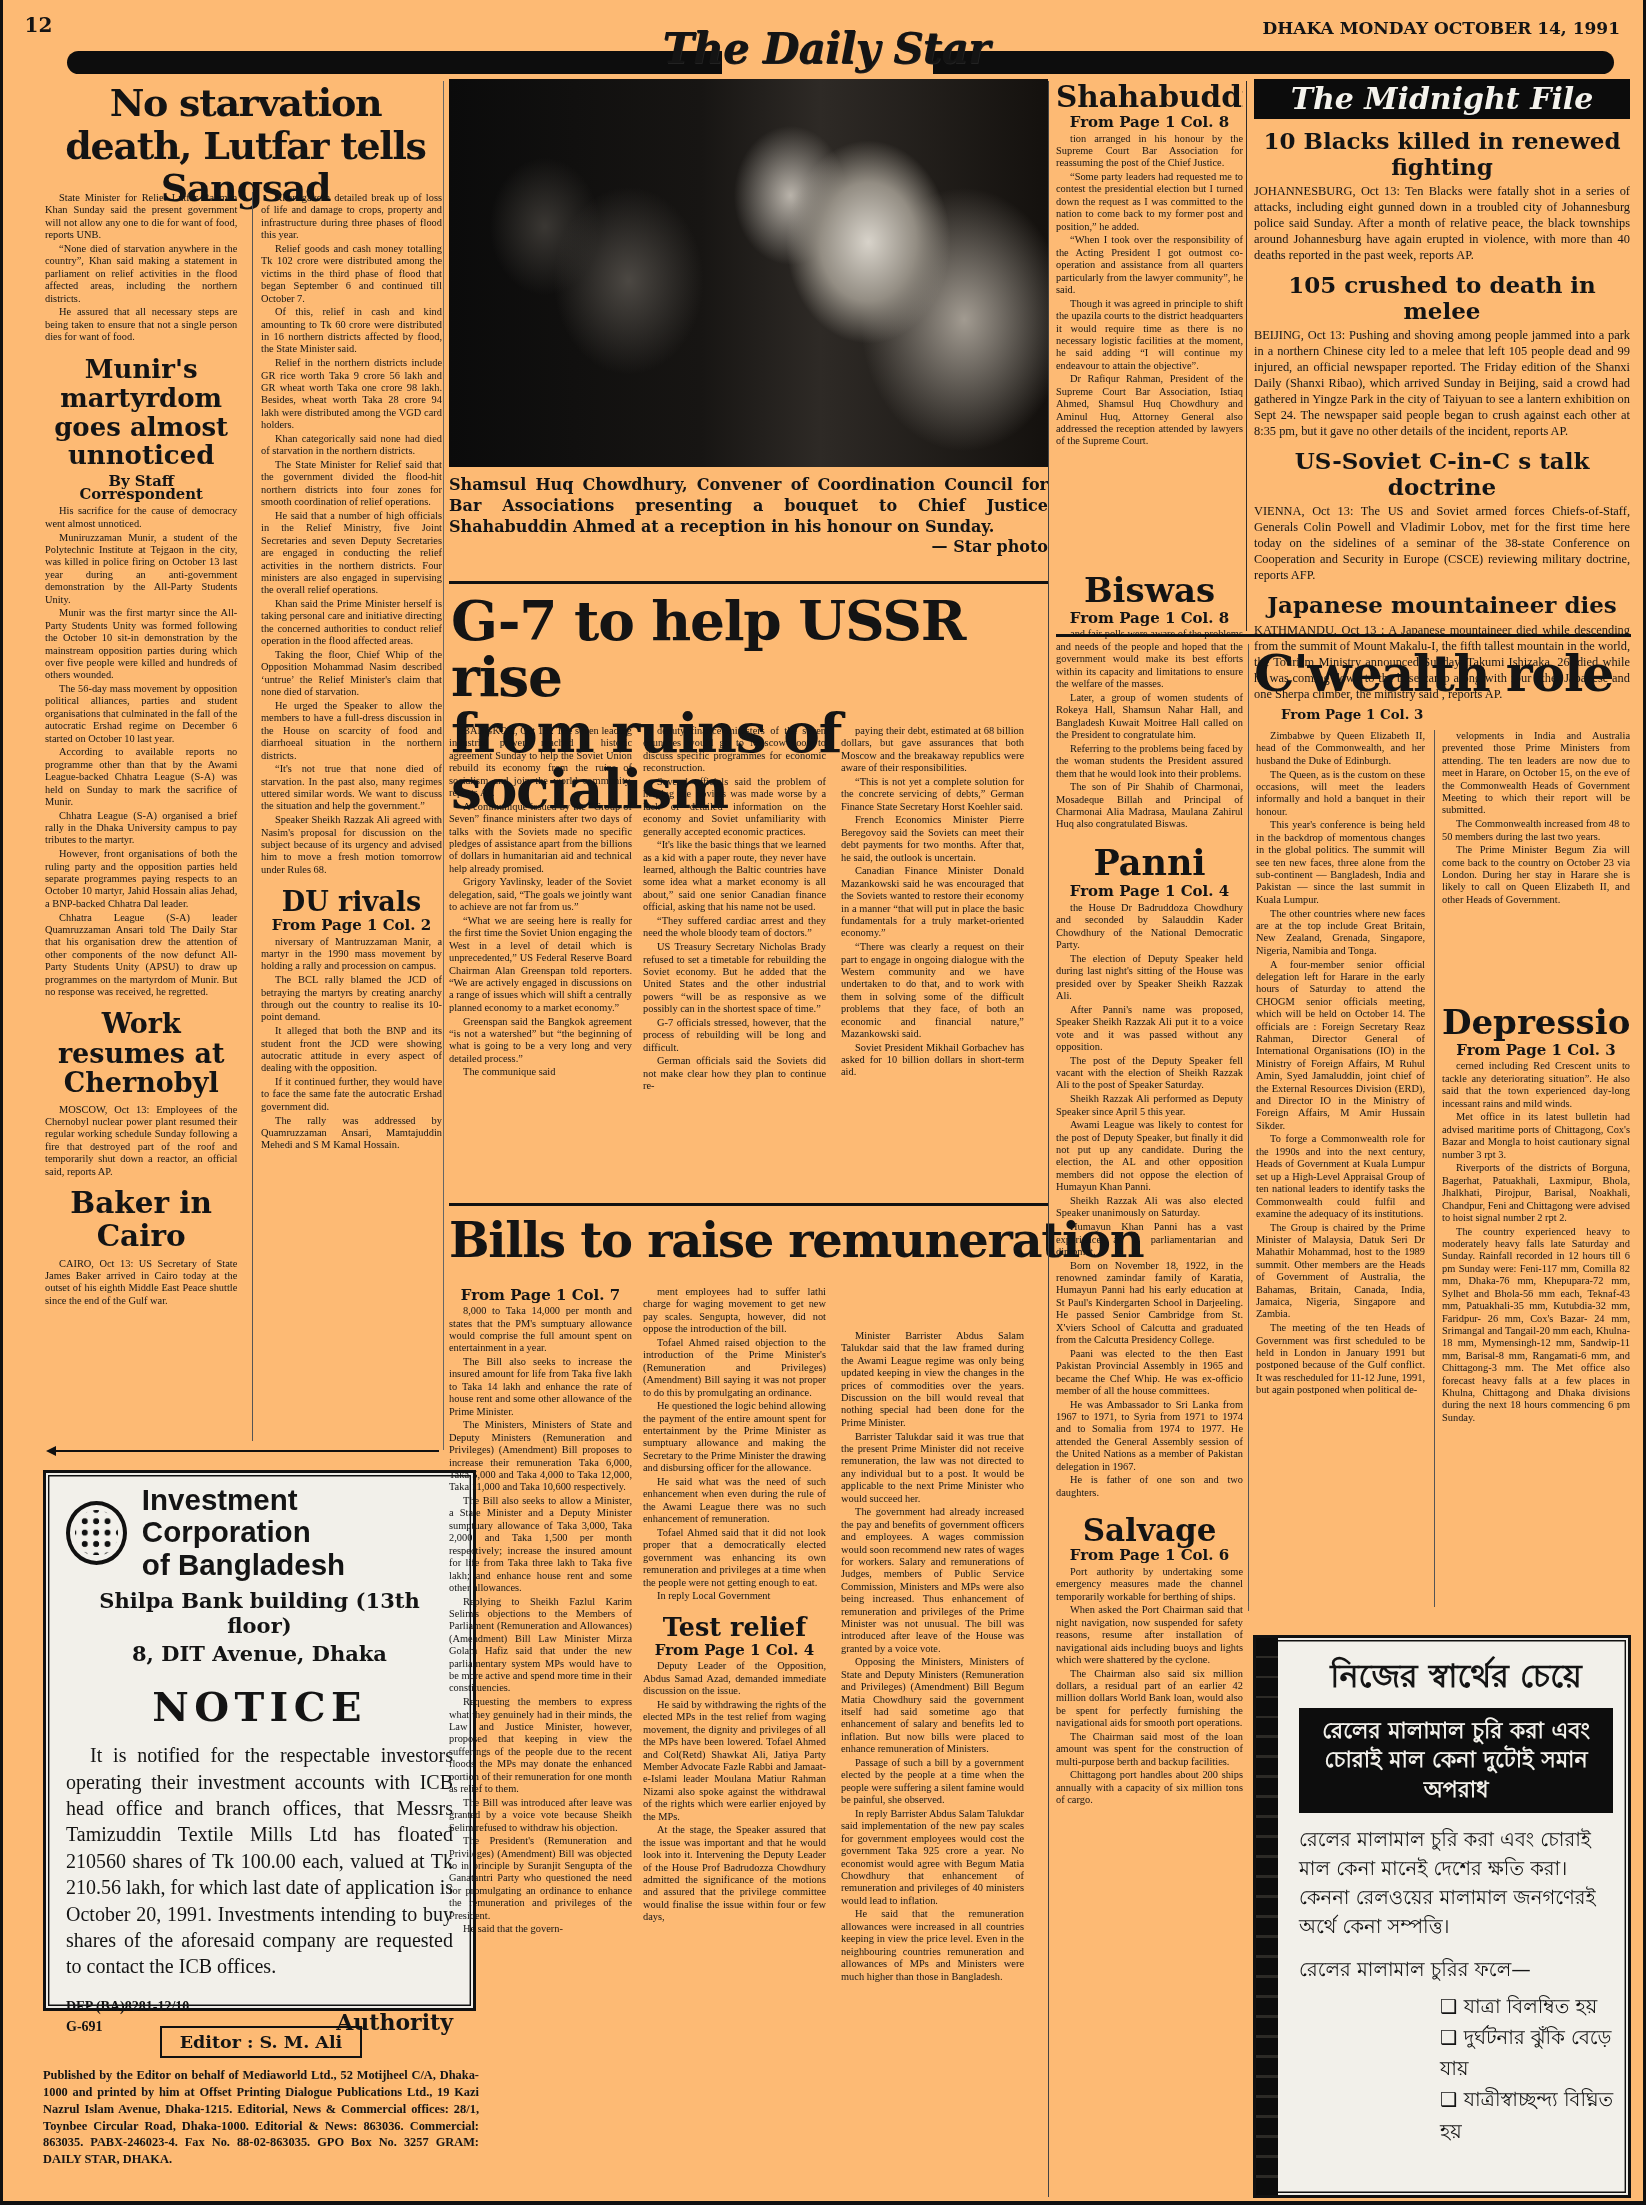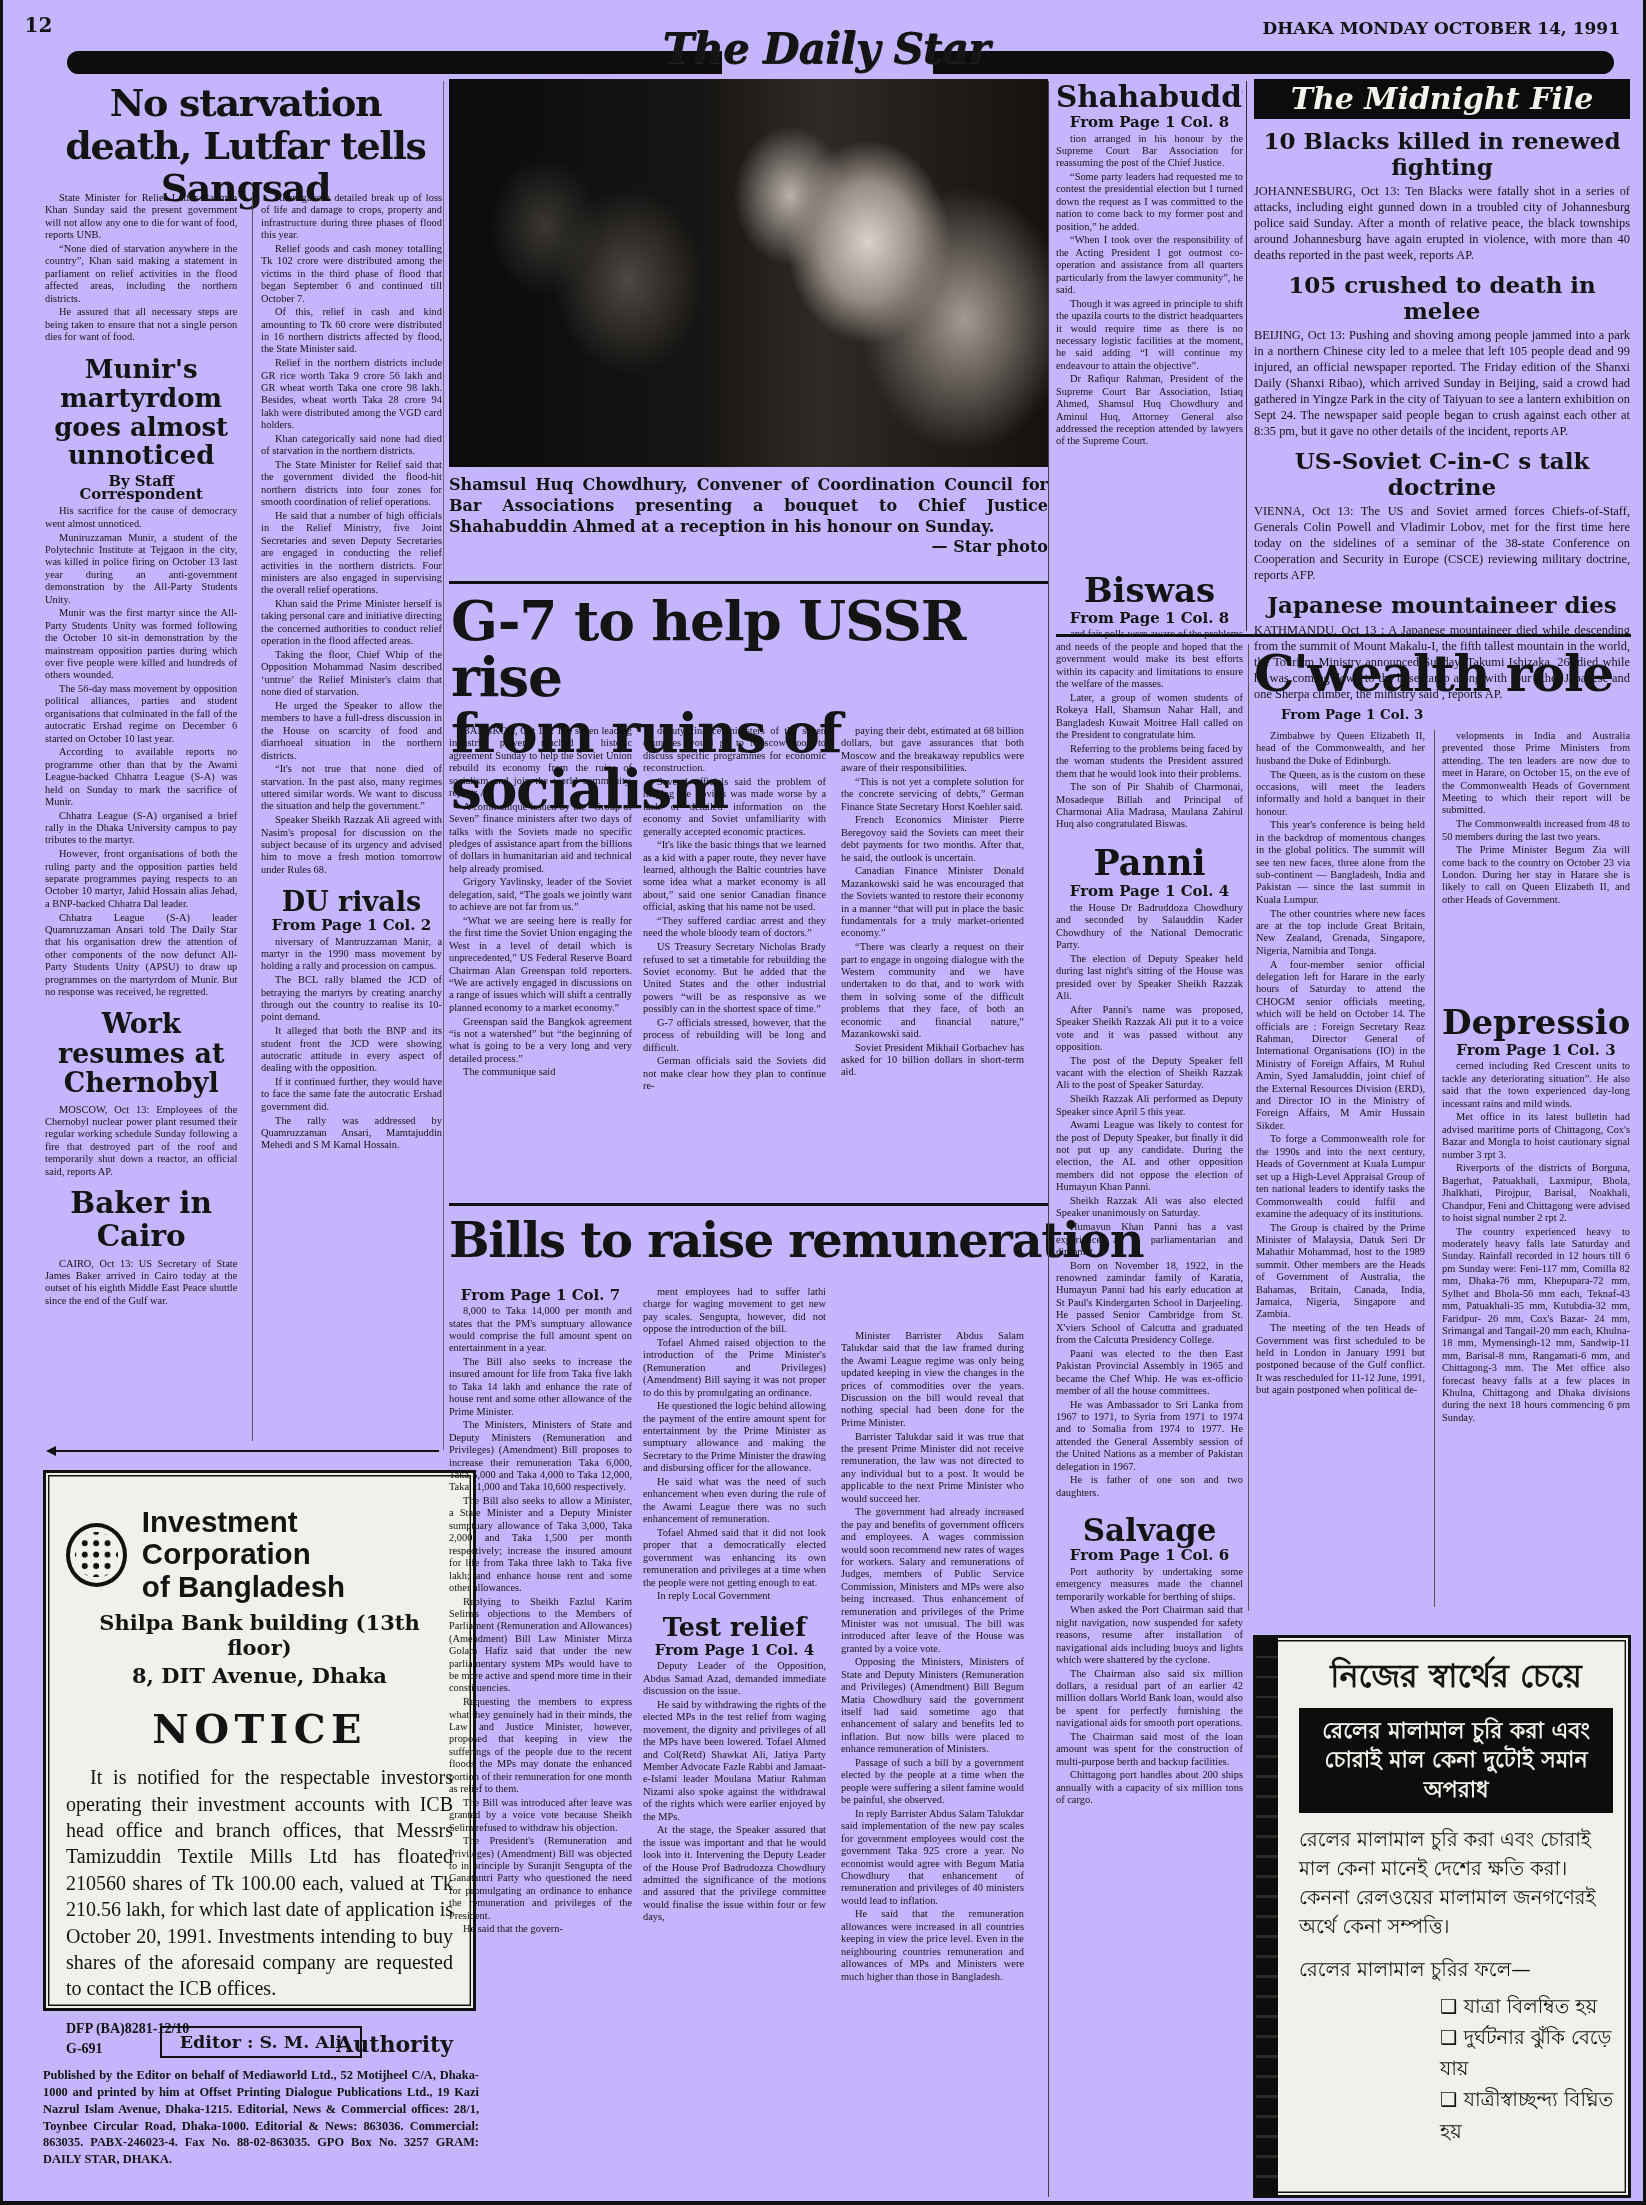--- a/index.html
+++ b/index.html
@@ -1,16 +1,16 @@
 <!DOCTYPE html>
 <html style="font-size:10.7px"><head>
 <meta charset="utf-8">
 <style>
   html,body{margin:0;padding:0;background:#c9c6bf;}
-  #paper{position:relative;width:1646px;height:2205px;background:#c4b5fd;color:#141414;
+  #paper{position:relative;width:1646px;height:2205px;background:#fdba74;color:#141414;
          font-family:"Liberation Serif",serif;border-left:3.4px solid #111;border-right:3.4px solid #111;
          border-bottom:4px solid #111;box-sizing:border-box;overflow:hidden;}
   .abs{position:absolute;}
   .vrule{position:absolute;width:1.3px;background:#2a2a2a;}
   .hrule{position:absolute;background:#111;}
   h1,h2,h3,p{margin:0;padding:0;}
   .para{margin:0 0 1.3px 0;text-indent:1.35em;text-align:justify;}
   .bodycol{font-size:10.4px;line-height:12.4px;overflow:hidden;}
   .subhead{font-family:"DejaVu Serif",serif;font-weight:700;text-align:center;line-height:1.1;}
   .fromline{font-weight:700;text-align:center;font-size:15px;margin:2.7px 0 4px 0;font-family:"DejaVu Serif",serif;}
@@ -127,21 +127,21 @@
         <p class="para">niversary of Mantruzzaman Manir, a martyr in the 1990 mass movement by holding a rally and procession on campus.</p>
         <p class="para">The BCL rally blamed the JCD of betraying the martyrs by creating anarchy through out the country to realise its 10-point demand.</p>
         <p class="para">It alleged that both the BNP and its student front the JCD were showing autocratic attitude in every aspect of dealing with the opposition.</p>
         <p class="para">If it continued further, they would have to face the same fate the autocratic Ershad government did.</p>
         <p class="para">The rally was addressed by Quamruzzaman Ansari, Mamtajuddin Mehedi and S M Kamal Hossain.</p>
       </div>
   </div>
 
   <div class="arrowrule" style="left:52px;top:1450px;width:384px;"></div>
 
-  <div class="adbox" style="left:40px;top:1470px;width:433px;height:541px;padding:33px 20px;">
+  <div class="adbox" style="left:40px;top:1470px;width:433px;height:541px;padding:11px 20px;">
     <div style="display:flex;align-items:center;gap:14.8px;">
       <div class="icb-logo"></div>
       <div>
         <div class="icb-name">Investment Corporation</div>
         <div class="icb-name">of Bangladesh</div>
       </div>
     </div>
     <div class="icb-line">Shilpa Bank building (13th floor)</div>
     <div class="icb-line" style="margin-top:2.7px;">8, DIT Avenue, Dhaka</div>
     <div class="notice-title">NOTICE</div>

